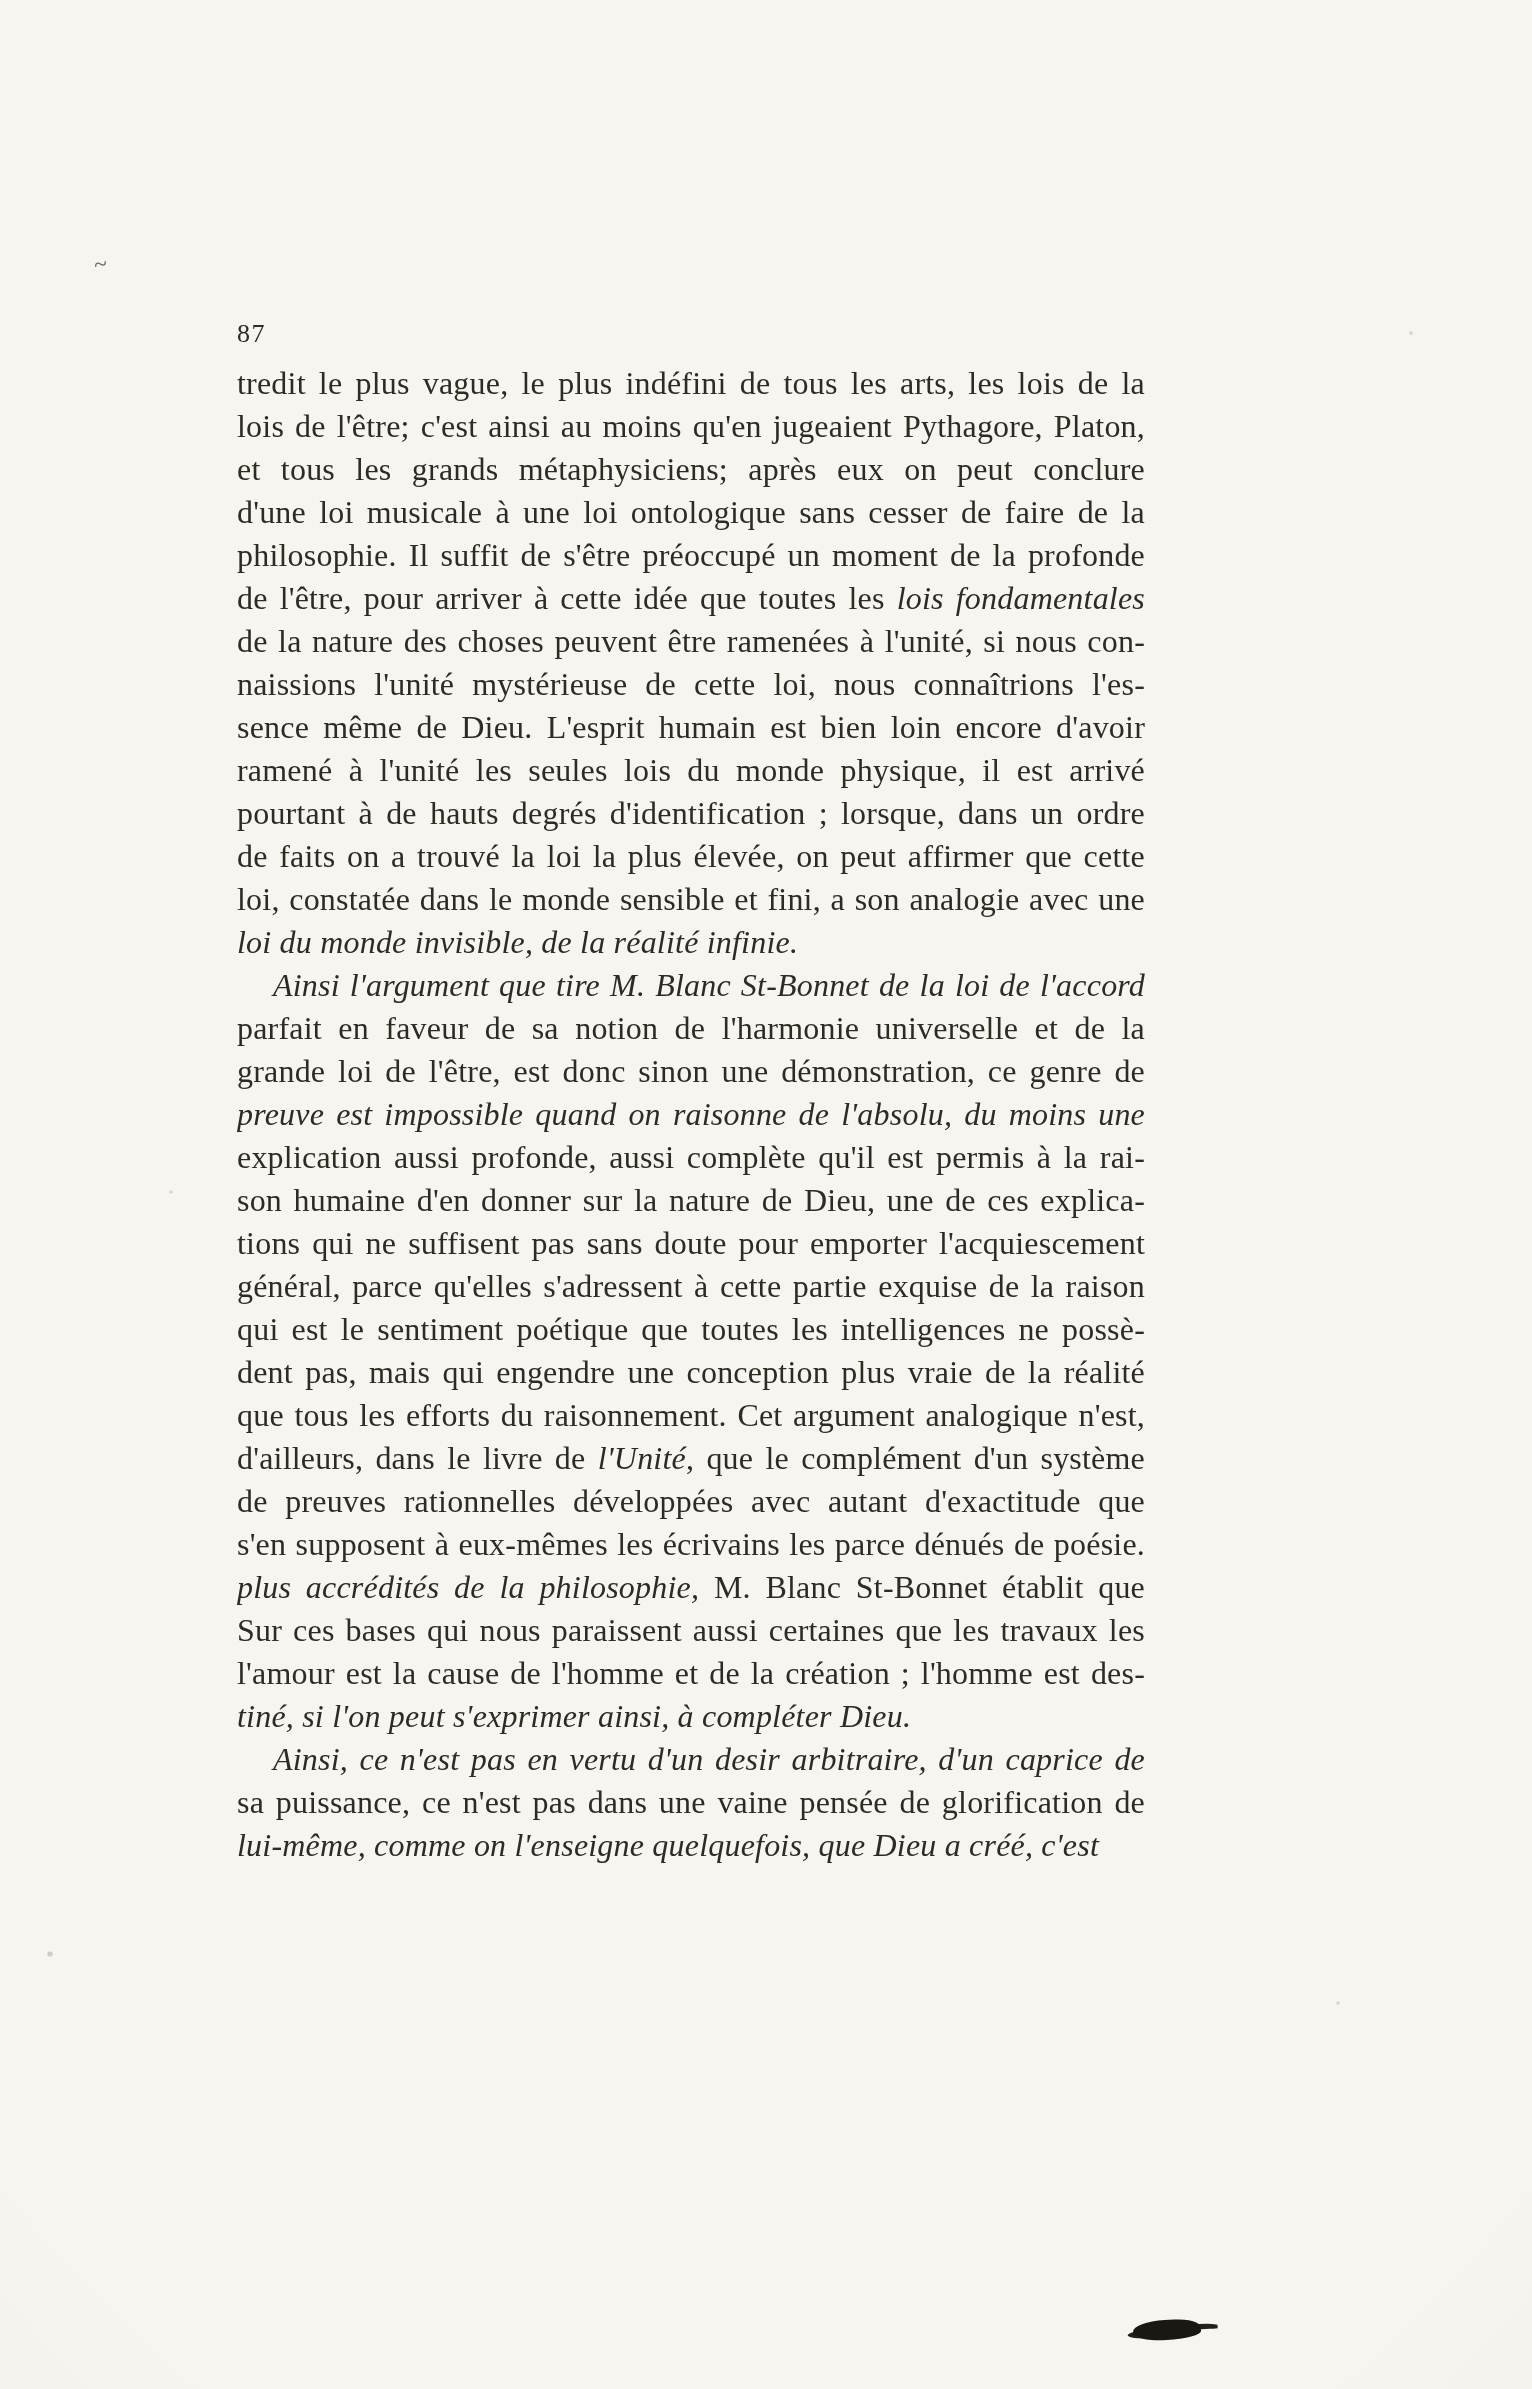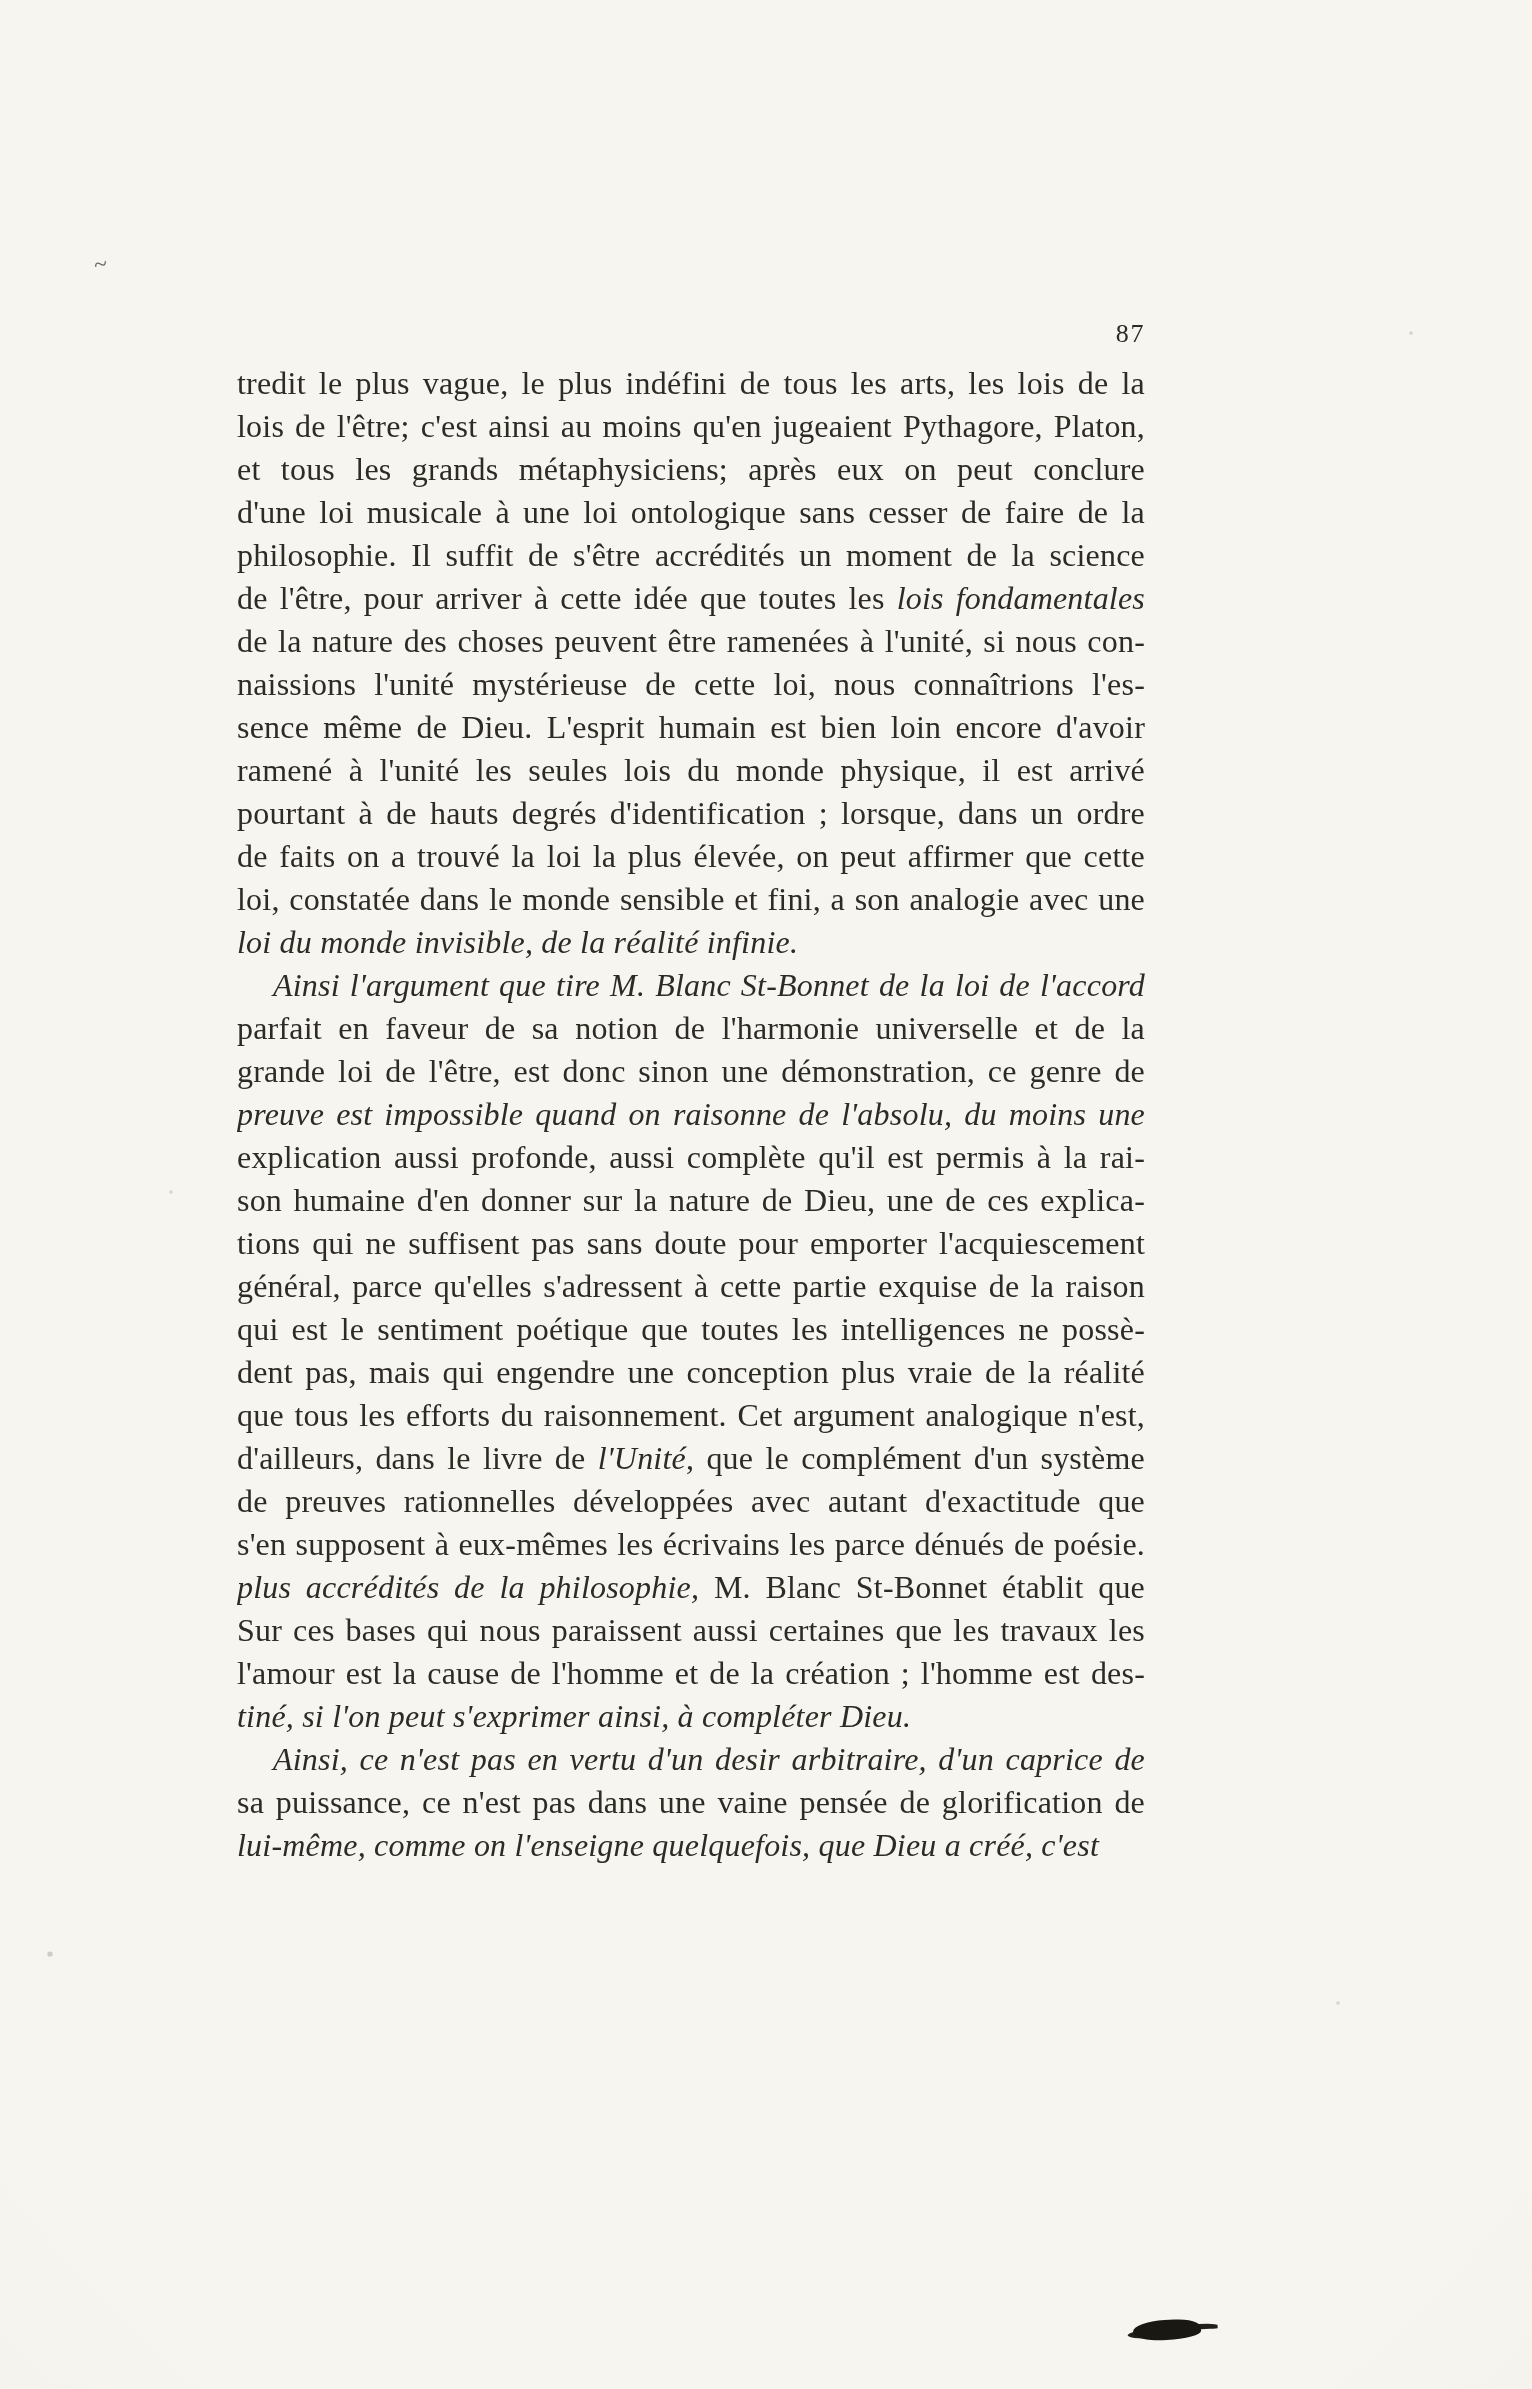--- a/index.html
+++ b/index.html
@@ -16,21 +16,21 @@
   .page{position:absolute;inset:0;background:var(--paper);}
   .vignette{
     position:absolute;inset:0;pointer-events:none;
     background:radial-gradient(ellipse 130% 115% at 50% 45%,
       rgba(255,255,255,0) 55%,
       rgba(118,112,96,0.10) 88%,
       rgba(104,98,84,0.18) 100%);
   }
   .column{position:absolute;left:237px;top:318px;width:908px;}
   .page-number{
-    text-align:right;
+    text-align:left;
     font-size:26px;line-height:32px;letter-spacing:1.6px;
     color:var(--ink);
     margin-bottom:12px;
   }
   .page-body{
     font-size:32px;
     line-height:43px;
     color:var(--ink);
     letter-spacing:0.2px;
   }
@@ -78,21 +78,21 @@
   <span class="margin-mark">~</span>
 
   <div class="column">
     <div class="page-number">87</div>
     <div class="page-body">
         <div class="paragraph">
           <div class="line"><span>tredit le plus vague, le plus indéfini de tous les arts, les lois de la</span></div>
           <div class="line"><span>lois de l'être; c'est ainsi au moins qu'en jugeaient Pythagore, Platon,</span></div>
           <div class="line"><span>et tous les grands métaphysiciens; après eux on peut conclure</span></div>
           <div class="line"><span>d'une loi musicale à une loi ontologique sans cesser de faire de la</span></div>
-          <div class="line"><span>philosophie. Il suffit de s'être accrédités un moment de la science</span></div>
+          <div class="line"><span>philosophie. Il suffit de s'être préoccupé un moment de la profonde</span></div>
           <div class="line"><span>de l'être, pour arriver à cette idée que toutes les </span><span class="italic">lois fondamentales</span></div>
           <div class="line"><span>de la nature des choses peuvent être ramenées à l'unité, si nous con-</span></div>
           <div class="line"><span>naissions l'unité mystérieuse de cette loi, nous connaîtrions l'es-</span></div>
           <div class="line"><span>sence même de Dieu. L'esprit humain est bien loin encore d'avoir</span></div>
           <div class="line"><span>ramené à l'unité les seules lois du monde physique, il est arrivé</span></div>
           <div class="line"><span>pourtant à de hauts degrés d'identification ; lorsque, dans un ordre</span></div>
           <div class="line"><span>de faits on a trouvé la loi la plus élevée, on peut affirmer que cette</span></div>
           <div class="line"><span>loi, constatée dans le monde sensible et fini, a son analogie avec une</span></div>
           <div class="line last"><span>loi du monde invisible, de la réalité infinie.</span></div>
         </div>

